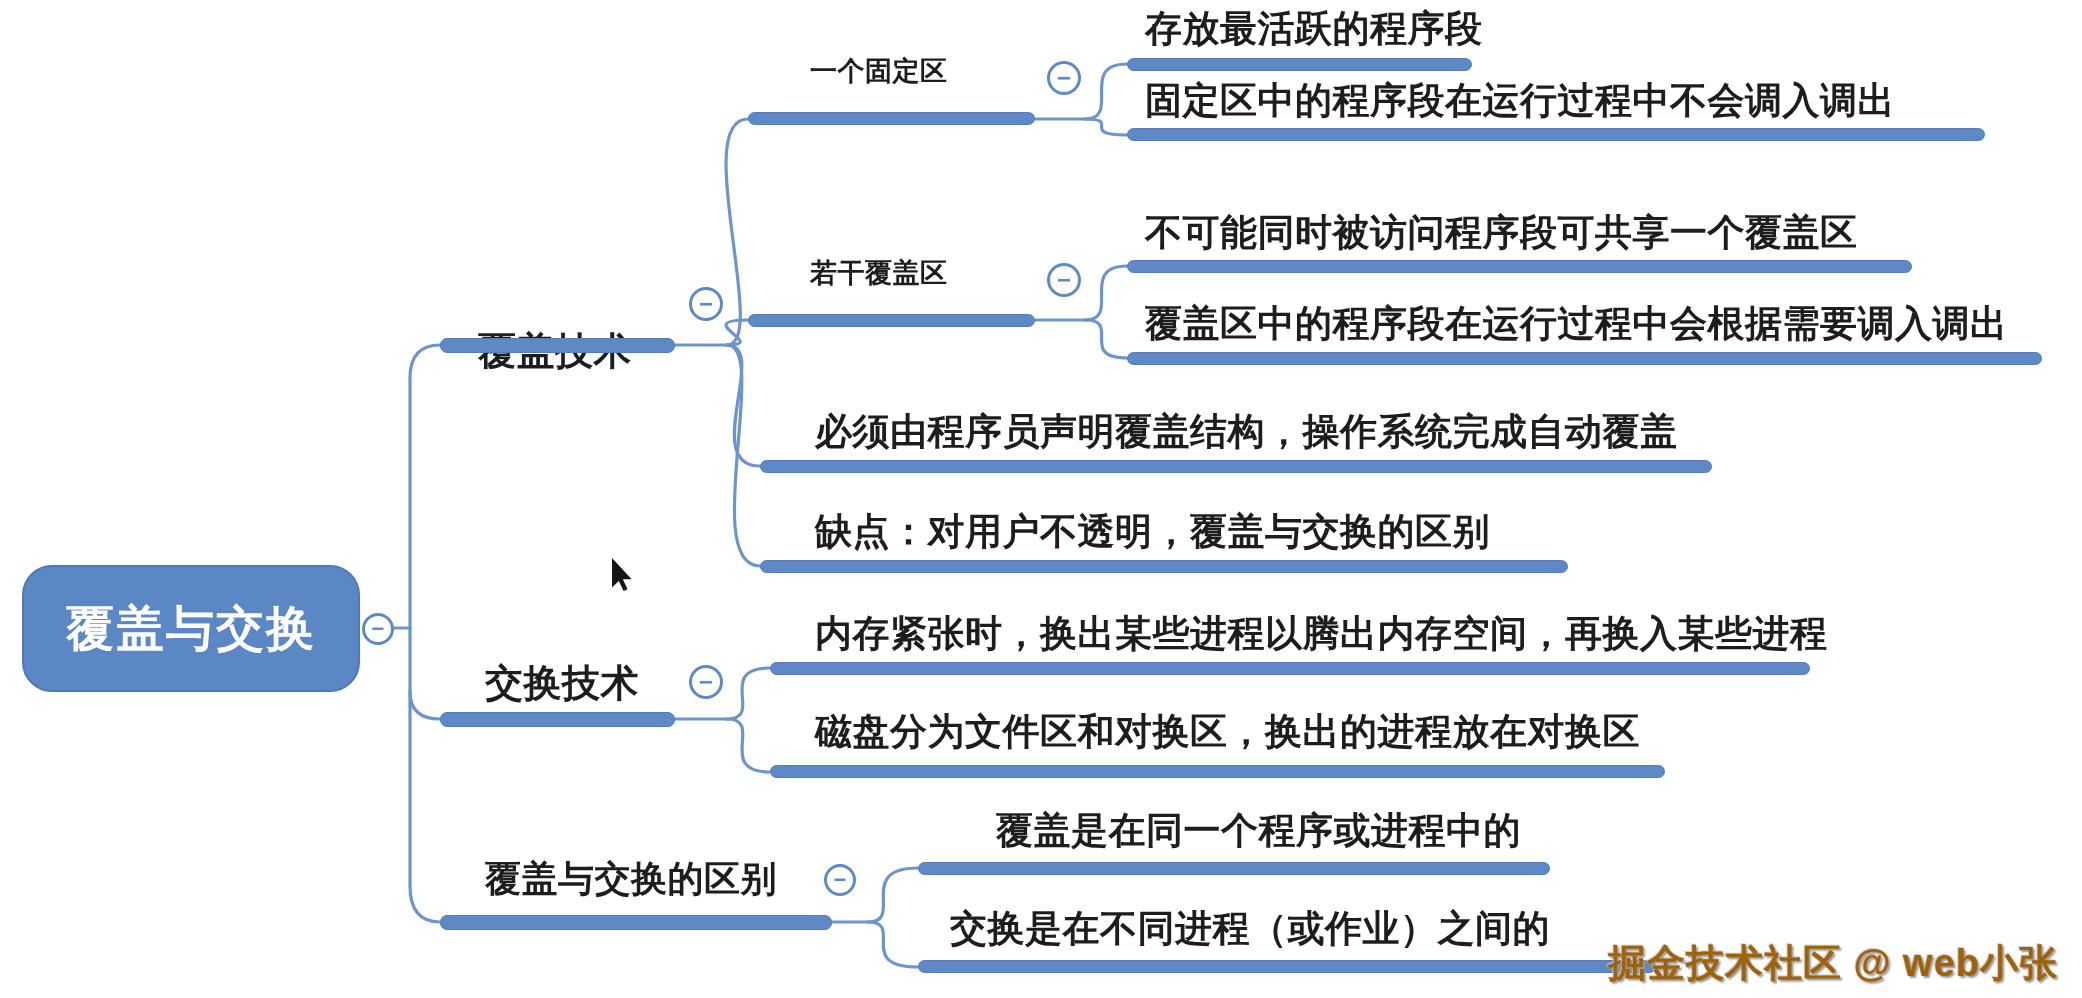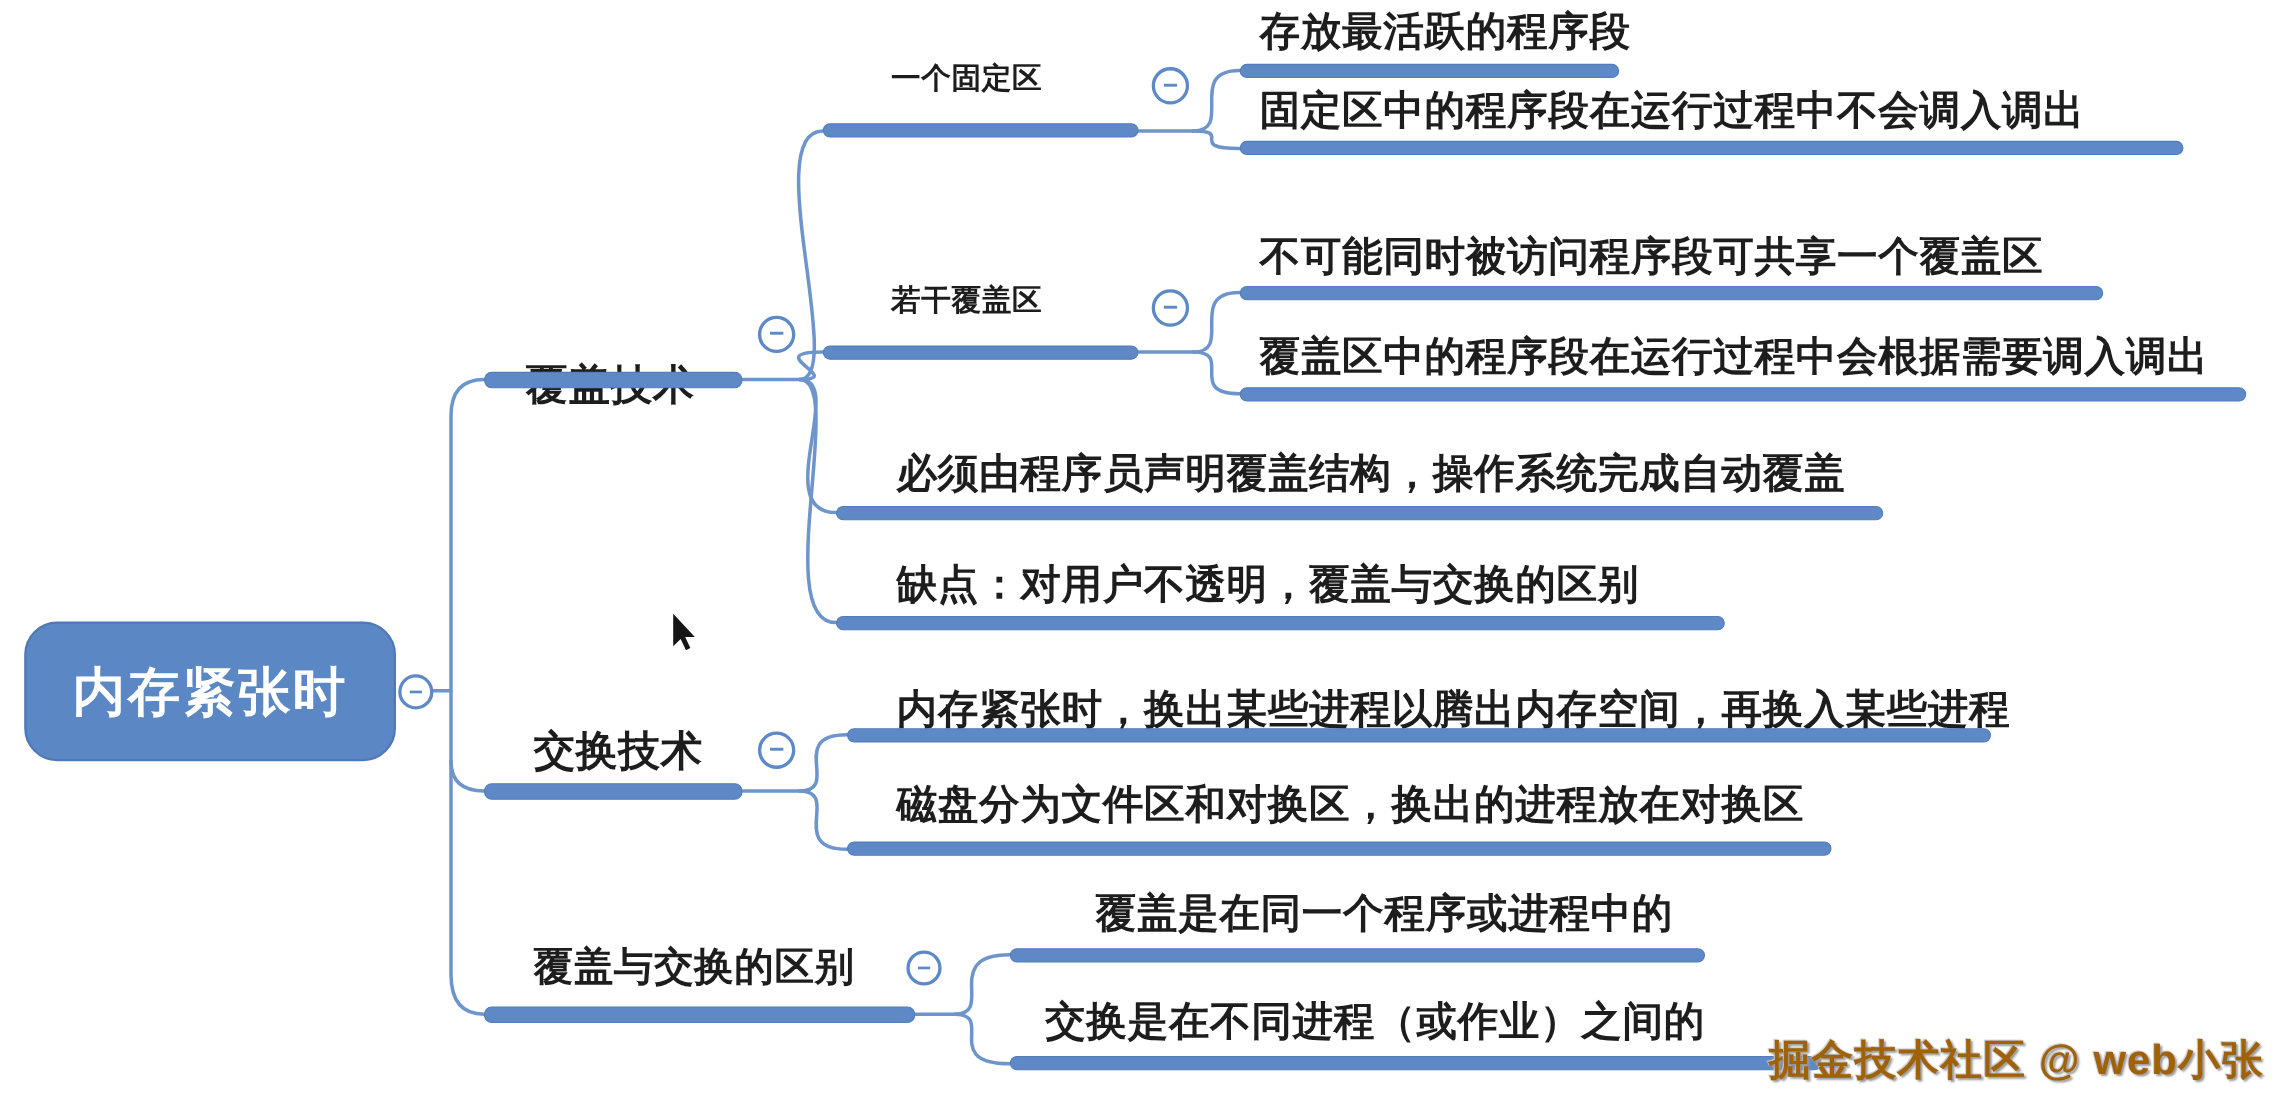--- a/index.html
+++ b/index.html
@@ -67,21 +67,21 @@
 
     <path d="M675 719 H727"></path>
     <path d="M727 719 C765 719 715 668 770 668"></path>
     <path d="M727 719 C765 719 715 772 770 772"></path>
 
     <path d="M832 922 H868"></path>
     <path d="M868 922 C905 922 855 868 918 868"></path>
     <path d="M868 922 C905 922 855 967 918 967"></path>
   </svg>
 
-  <div class="root-node">内存紧张时</div>
+  <div class="root-node">覆盖与交换</div>
   <div class="collapse small" style="left:362px;top:613px;">−</div>
 
   <div class="mm-label lv1" style="left:478px;top:284px;margin-top:46px;">覆盖技术</div>
   <div class="collapse" style="left:689px;top:287px;">−</div>
   <div class="mm-bar main" style="left:440px;top:338px;width:235px;"></div>
 
   <div class="mm-label lv2h" style="left:810px;top:56px;">一个固定区</div>
   <div class="collapse" style="left:1047px;top:61px;">−</div>
   <div class="mm-bar" style="left:748px;top:112px;width:287px;"></div>
 
@@ -104,21 +104,21 @@
   <div class="mm-label leaf" style="left:815px;top:411px;font-family:Liberation Serif, serif;">必须由程序员声明覆盖结构，操作系统完成自动覆盖</div>
   <div class="mm-bar" style="left:760px;top:460px;width:952px;"></div>
 
   <div class="mm-label leaf" style="left:815px;top:511px;">缺点：对用户不透明，覆盖与交换的区别</div>
   <div class="mm-bar" style="left:760px;top:560px;width:808px;"></div>
 
   <div class="mm-label lv1" style="left:485px;top:662px;">交换技术</div>
   <div class="collapse" style="left:689px;top:665px;">−</div>
   <div class="mm-bar main" style="left:440px;top:712px;width:235px;"></div>
 
-  <div class="mm-label leaf" style="left:815px;top:613px;margin-top:11px;">内存紧张时，换出某些进程以腾出内存空间，再换入某些进程</div>
+  <div class="mm-label leaf" style="left:815px;top:613px;">内存紧张时，换出某些进程以腾出内存空间，再换入某些进程</div>
   <div class="mm-bar" style="left:770px;top:662px;width:1040px;"></div>
 
   <div class="mm-label leaf" style="left:815px;top:711px;">磁盘分为文件区和对换区，换出的进程放在对换区</div>
   <div class="mm-bar" style="left:770px;top:765px;width:895px;"></div>
 
   <div class="mm-label lv1" style="left:485px;top:859px;font-size:36px;">覆盖与交换的区别</div>
   <div class="collapse small" style="left:824px;top:864px;">−</div>
   <div class="mm-bar main" style="left:440px;top:915px;width:392px;"></div>
 
   <div class="mm-label leaf" style="left:996px;top:810px;">覆盖是在同一个程序或进程中的</div>

